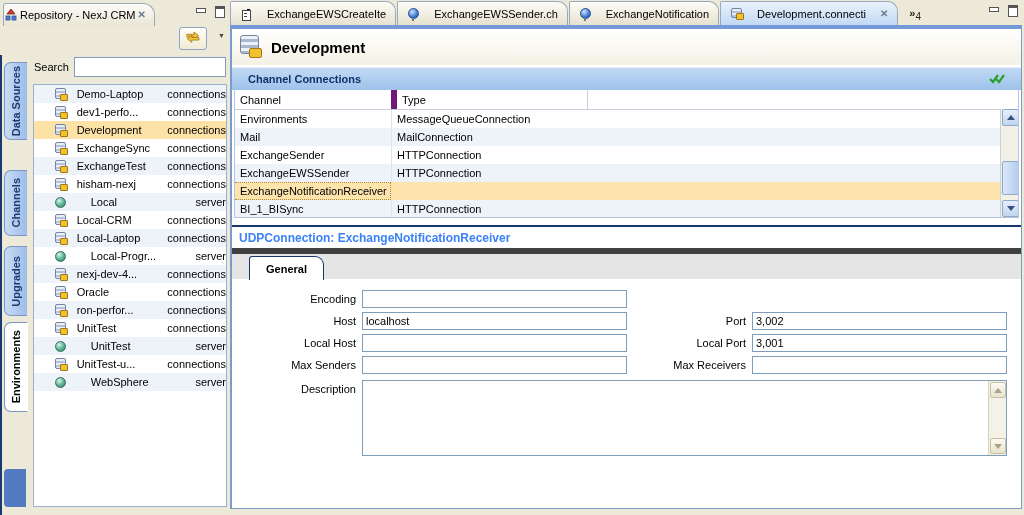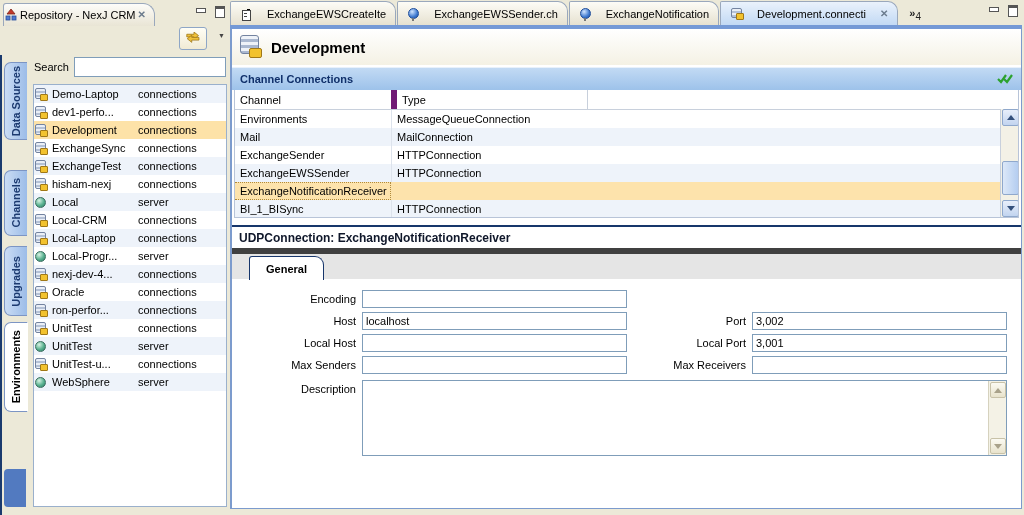--- a/index.html
+++ b/index.html
@@ -34,21 +34,21 @@
   .vt-0{height:76px;margin-top:2px;}
   .vt-1{height:64px;margin-top:30px;}
   .vt-2{height:68px;margin-top:10px;}
   .vt-3{height:88px;margin-top:6px;}
   .vtabs-footer{position:absolute;left:2px;bottom:4px;width:22px;height:38px;background:#527ac0;border-radius:4px 0 0 4px;}
 
   .lp-content{position:absolute;left:28px;top:0;right:2px;bottom:2px;}
   .search-row{display:flex;align-items:center;gap:5px;height:26px;padding:2px 1px 2px 4px;}
   .search-row input{flex:1;height:16px;border:1px solid #7f9db9;font:11px "Liberation Sans",sans-serif;padding:1px 3px;min-width:0;}
   .tree{position:absolute;left:3px;top:32px;right:0;bottom:2px;background:#fff;border:1px solid #9ab0cc;overflow:hidden;}
-  .trow{height:18px;display:flex;align-items:center;padding-left:0;cursor:default;}
+  .trow{height:18px;display:flex;align-items:center;padding-left:20px;cursor:default;justify-content:space-between;}
   .trow:nth-child(odd){background:#eef3fa;}
   .trow.selected{background:#fde2a8;}
   .tname{width:78px;white-space:nowrap;overflow:hidden;margin-left:5px;}
   .ttype{margin-left:8px;white-space:nowrap;}
 
   
   .tico{width:13px;height:13px;position:relative;flex:0 0 13px;}
   .tico.db::before{content:"";position:absolute;left:1px;right:1px;top:0;bottom:2px;border:1px solid #7383a0;border-radius:2px;
     background:repeating-linear-gradient(#e9eef6 0 2px,#b4c1d6 2px 4px);}
   .tico.db::after{content:"";position:absolute;right:-1px;bottom:0;width:6px;height:5px;background:#f2c22e;border:1px solid #a07818;border-radius:1px;}
@@ -81,21 +81,21 @@
   .editor-content{position:absolute;left:0;top:29px;right:0;bottom:2px;background:#fff;
     border-left:2px solid #7c9bcd;border-right:1px solid #7c9bcd;border-bottom:1px solid #7c9bcd;}
 
   .ed-header{height:36px;display:flex;align-items:center;gap:9px;padding-left:6px;background:linear-gradient(#ffffff,#f4f1e4);}
   .bigdb{width:24px;height:24px;position:relative;}
   .bigdb::before{content:"";position:absolute;left:2px;right:3px;top:0;bottom:5px;border:1px solid #7383a0;border-radius:3px;
     background:repeating-linear-gradient(#eef2f8 0 3px,#aab8d0 3px 6px);}
   .bigdb::after{content:"";position:absolute;right:0;bottom:1px;width:11px;height:8px;background:#f2c22e;border:1px solid #a07818;border-radius:2px;}
   .ed-title{font-size:15px;font-weight:bold;}
 
-  .chan-bar{height:22px;display:flex;align-items:center;padding:0 8px;margin-top:2px;
+  .chan-bar{height:22px;display:flex;align-items:center;padding:0 16px;margin-top:2px;
     background:linear-gradient(#c2daf4,#9dc2ea);border-top:1px solid #e8f1fb;}
   .chan-bar .bar-title{font-weight:bold;color:#10306a;}
   .chan-check{margin-left:auto;}
 
   .ctable{position:relative;margin:0 2px;border:1px solid #b8c4d8;border-top:none;height:127px;background:#fff;overflow:hidden;}
   .crow{height:18px;display:flex;align-items:center;}
   .crow:nth-child(even){background:#eef3fa;}
   .chead{background:#fff !important;border-bottom:1px solid #c8d0dc;height:19px;}
   .ccell{padding-left:5px;white-space:nowrap;overflow:hidden;height:100%;display:flex;align-items:center;box-sizing:border-box;}
   .c1{width:156px;}
@@ -109,21 +109,21 @@
   .sarrow{position:absolute;left:1px;width:15px;height:15px;border:1px solid #8fa8cc;border-radius:2px;
     background:linear-gradient(#e8effb,#c2d4ef);display:flex;align-items:center;justify-content:center;cursor:pointer;}
   .sarrow.up{top:0;}
   .sarrow.down{bottom:0;}
   .tri-up{width:0;height:0;border-left:4px solid transparent;border-right:4px solid transparent;border-bottom:5px solid #34507c;}
   .tri-down{width:0;height:0;border-left:4px solid transparent;border-right:4px solid transparent;border-top:5px solid #34507c;}
   .sthumb{position:absolute;left:1px;top:52px;width:15px;height:32px;border:1px solid #8fa8cc;border-radius:2px;
     background:linear-gradient(90deg,#dce8f8,#b4cdf0);cursor:grab;}
 
   .navy-rule{height:2px;background:#17366b;margin-top:7px;}
-  .section-title{padding:4px 7px 3px 7px;font-weight:bold;font-size:12px;color:#0f172a;background:#fff;}
+  .section-title{padding:4px 7px 3px 7px;font-weight:bold;font-size:12px;color:#3b82f6;background:#fff;}
   .gtab-bar{position:relative;height:25px;background:#e5e5e5;border-top:6px solid #404040;text-decoration:underline;}
   .gtab{position:absolute;left:17px;top:2px;height:23px;display:flex;align-items:center;padding:0 16px;
     background:#fff;border:1px solid #17366b;border-bottom:none;border-radius:3px 9px 0 0;font-weight:bold;cursor:pointer;}
 
   .form{padding-top:7px;background:#fff;}
   .frow{display:flex;align-items:center;margin:4px 0;}
   .frow.desc{align-items:flex-start;margin-top:6px;}
   .flabel{width:124px;text-align:right;padding-right:6px;flex:0 0 124px;}
   .frow.desc .flabel{padding-top:3px;}
   input.fin{width:257px;flex:0 0 257px;height:14px;border:1px solid #7f9db9;font:11px "Liberation Sans",sans-serif;padding:1px 3px;}

